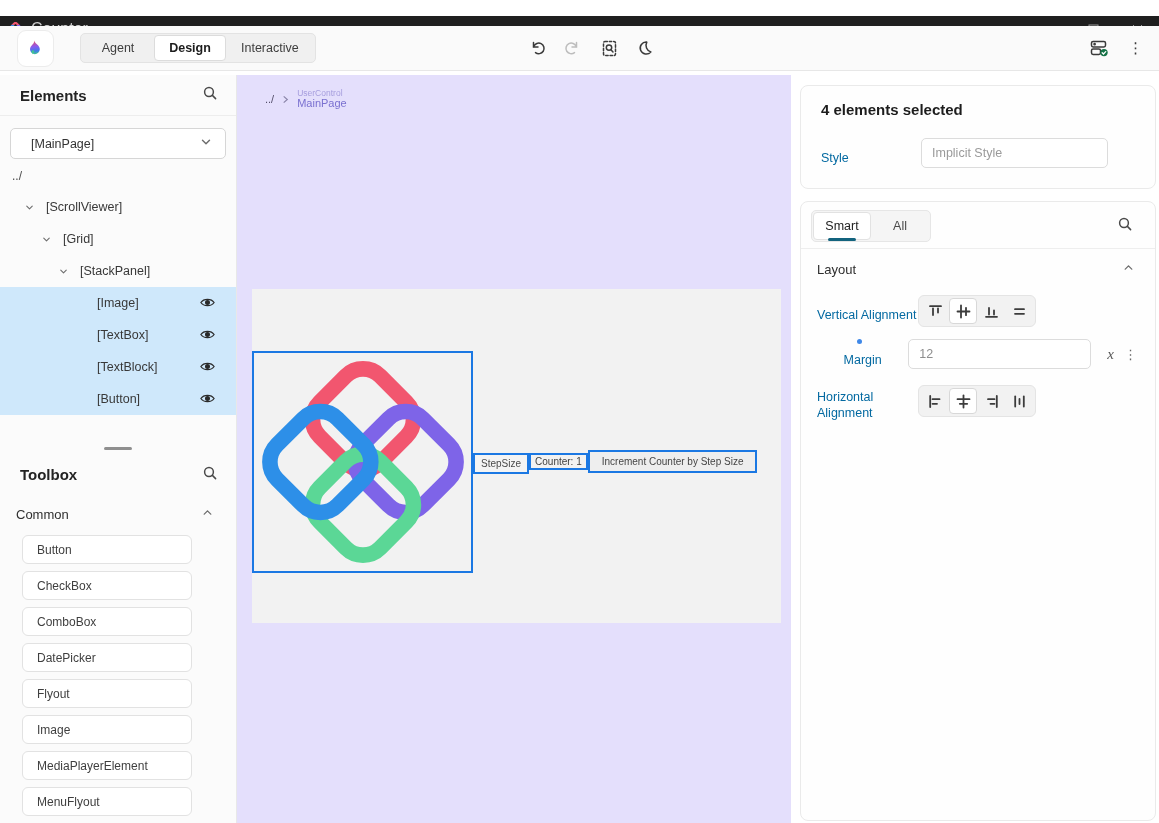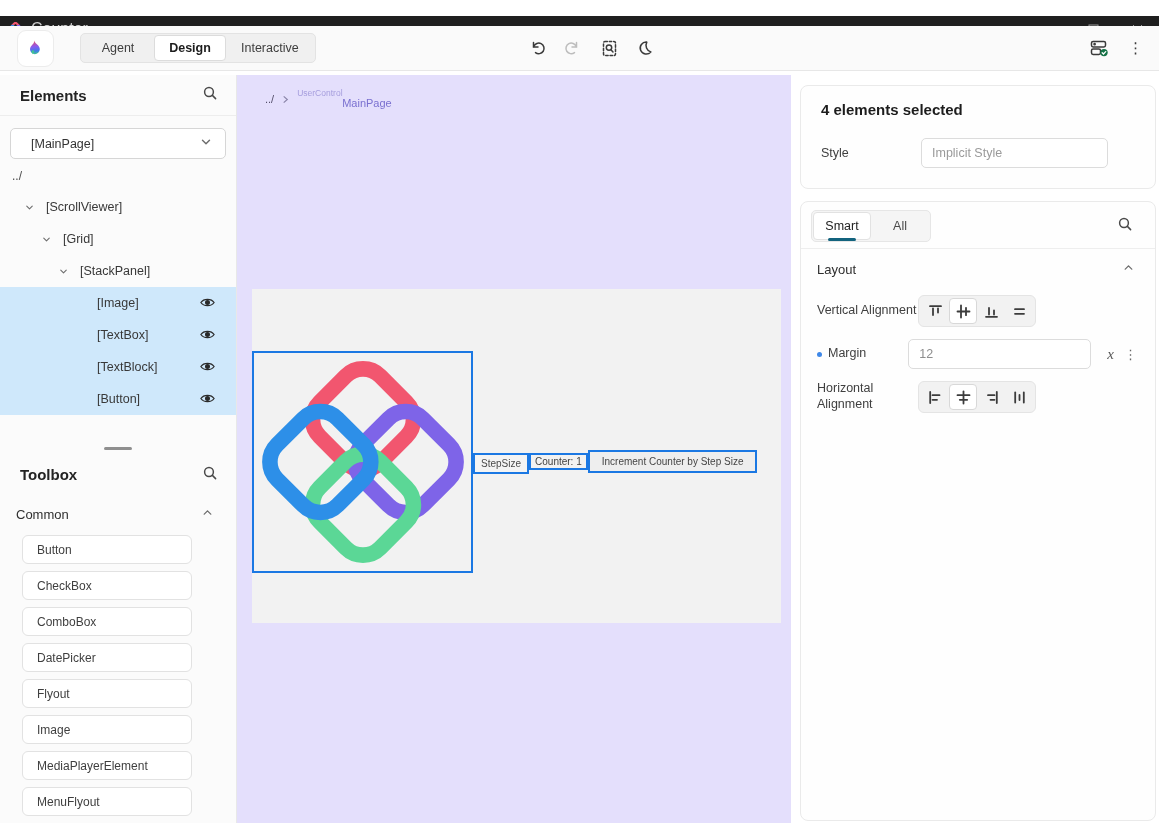--- a/index.html
+++ b/index.html
@@ -80,39 +80,39 @@
     width:170px; height:29px; margin:0 0 7px 22px; background:#fff; border:1px solid #e2e2e2;
     border-radius:6px; display:flex; align-items:center; padding-left:14px; font-size:12px; color:#3f3f3f;
   }
   
   .canvas{ width:554px; background:#e4dffc; position:relative; flex:none; }
   .crumb{ position:absolute; left:28px; top:14px; display:flex; align-items:center; gap:7px; }
   .crumb .cr-root{ font-size:11px; color:#55506b; }
   .crumb .cr-chev svg{ fill:none; stroke:#8a84a8; stroke-width:1.3; }
   .cr-stack{ display:flex; flex-direction:column; line-height:1.05; }
   .cr-type{ font-size:8.5px; color:#a59ddd; }
-  .cr-page{ font-size:11px; color:#7a70d0;margin-left:45px; }
+  .cr-page{ font-size:11px; color:#7a70d0; }
   .surface{
     position:absolute; left:15px; top:214px; width:529px; height:334px; background:#f2f2f2;
     display:flex; flex-direction:row; align-items:center;
   }
   .sel-box{ border:2px solid #1b78e3; }
   .logo-box{ margin-top:11px; width:221px; height:222px; display:flex; align-items:center; justify-content:center; background:#f2f2f2; }
   .logo-box svg{ width:214px; height:214px; }
   .ring{ fill:none; stroke-width:16; }
   .preview-textbox{ margin-top:15px; font-size:10px; color:#4a4a4a; padding:3px 6px; background:#f4f4f4; }
   .preview-text{ margin-top:10px; font-size:10px; color:#3f3f3f; padding:1px 4px; }
   .preview-btn{ margin-top:10px; font-size:10px; color:#454545; padding:4px 12px; background:#eee; }
   
   .right{ flex:1; background:#fff; overflow:hidden; }
   .card{ margin:10px 3px 0 9px; background:#fefefe; border:1px solid #eaeaea; border-radius:8px; }
   .card1{ padding:15px 18px 20px 20px; }
   .sel-title{ font-size:15px; font-weight:bold; color:#1d1d1d; }
   .style-row{ display:flex; align-items:center; margin-top:20px; }
-  .lbl{ font-size:12.5px; color:#404040; }
+  .lbl{ font-size:12.5px; color:#0369a1;margin-top:9px; }
   .style-row .lbl{ width:100px; }
   .txt-input{
     height:30px; border:1px solid #dcdcdc; border-radius:5px; background:#fff; font-size:12.5px;
     color:#3c3c3c; padding:0 10px; font-family:"Liberation Sans",sans-serif; outline:none;
   }
   .txt-input::placeholder{ color:#9a9a9a; }
   .style-row .txt-input{ width:187px; }
   .card2{ margin-top:12px; height:620px; }
   .insp-tabs-row{
     display:flex; align-items:center; justify-content:space-between;
@@ -132,21 +132,21 @@
     display:flex; align-items:center; justify-content:space-between;
     padding:12px 20px 10px 16px; font-size:13px; color:#2e2e2e;
   }
   .prop-row{ display:flex; align-items:center; padding:0 18px 0 16px; margin-top:8px; }
   .prop-row .lbl{ width:101px; line-height:1.25; }
   .align-group{ display:inline-flex; background:#f2f2f2; border:1px solid #e4e4e4; border-radius:6px; padding:2px; }
   .align-btn{ width:28px; height:26px; display:flex; align-items:center; justify-content:center; border-radius:4px; border:1px solid transparent; }
   .align-btn.selected{ background:#fff; border-color:#d8d8d8; }
   .align-btn svg{ fill:none; stroke:#3c3c3c; stroke-width:1.8; stroke-linecap:round; }
   .margin-dot{ width:5px; height:5px; border-radius:50%; background:#3f88e8; margin-right:6px; flex:none; }
-  .margin-lbl-wrap{ width:101px; display:flex; align-items:center; }
+  .margin-lbl-wrap{ width:101px; display:flex; align-items:center;flex-direction:column; }
   .margin-lbl-wrap .lbl{ width:auto; }
   .prop-row .txt-input.margin{ width:185px; color:#8e8e8e; }
   .expr{ margin-left:16px; display:flex; align-items:center; gap:10px; }
   .expr .x{ font-family:"Liberation Serif",serif; font-style:italic; font-size:15px; color:#555; }
   .expr .dots{ color:#666; font-size:13px; }
   .gap8{ margin-top:12px; }
 </style>
 </head>
 <body>
 

